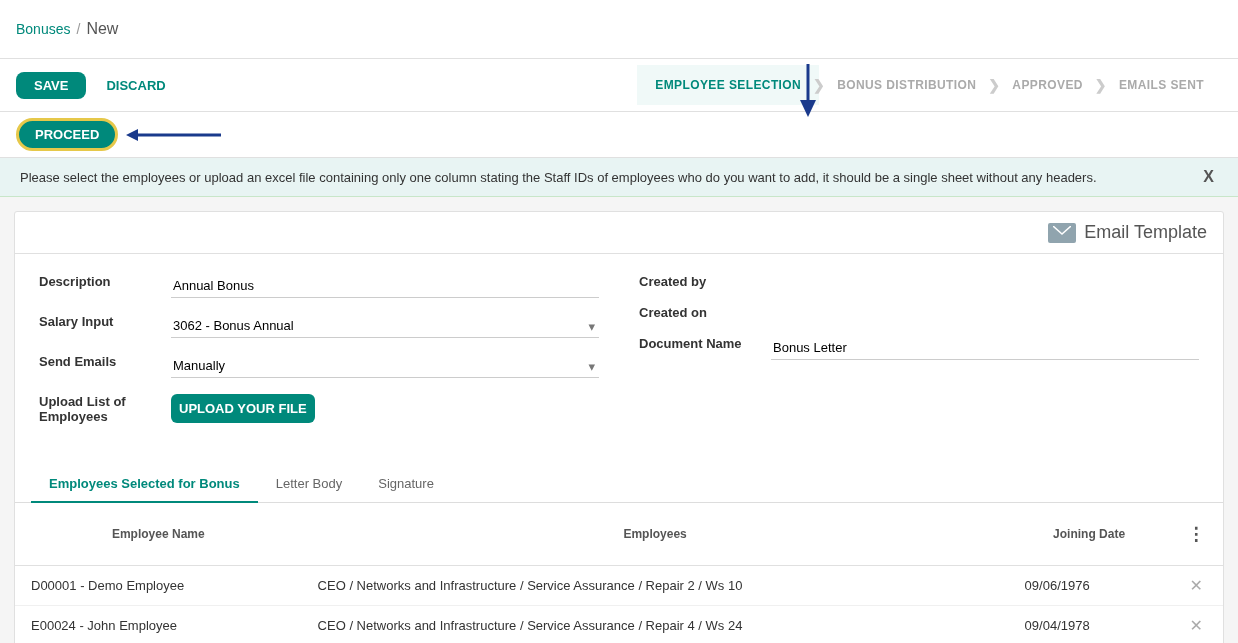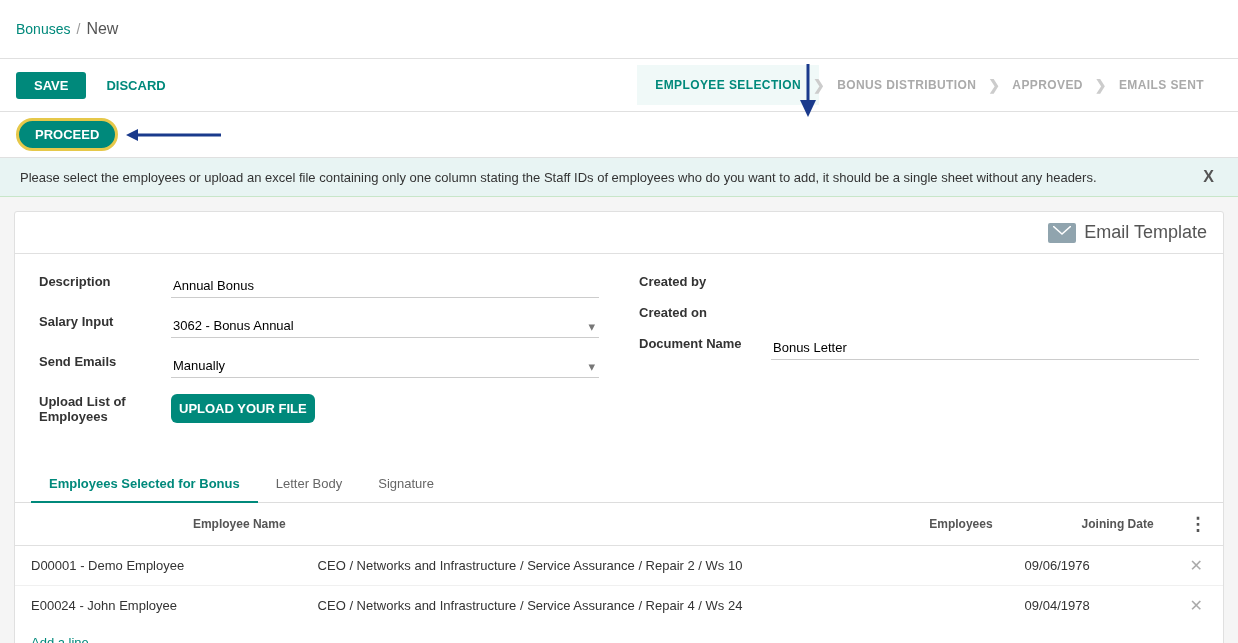--- a/index.html
+++ b/index.html
@@ -15,21 +15,21 @@
       gap: 6px;
     }
     .breadcrumb-link { color: #00897b; text-decoration: none; font-size: 14px; }
     .breadcrumb-sep { color: #999; font-size: 14px; }
     .breadcrumb-current { color: #555; font-size: 16px; }
     .btn-save {
       background: #00897b;
       color: #fff;
       border: none;
       padding: 6px 18px;
-      border-radius: 3px;
+      border-radius: 8px;
       font-weight: bold;
       font-size: 13px;
       cursor: pointer;
     }
     .btn-discard {
       background: transparent;
       color: #00897b;
       border: none;
       padding: 6px 10px;
       font-weight: bold;
@@ -201,22 +201,22 @@
     
     .data-table {
       width: 100%;
       border-collapse: collapse;
       font-size: 13px;
     }
     .data-table thead tr {
       border-bottom: 1px solid #e0e0e0;
     }
     .data-table th {
-      padding: 10px 16px;
-      text-align: right;
+      padding: 20px 16px;
+      text-align: center;
       font-weight: bold;
       color: #555;
       font-size: 12px;
     }
     .data-table td {
       padding: 10px 16px;
       border-bottom: 1px solid #f0f0f0;
       color: #333;
     }
     .data-table tr:last-child td {

